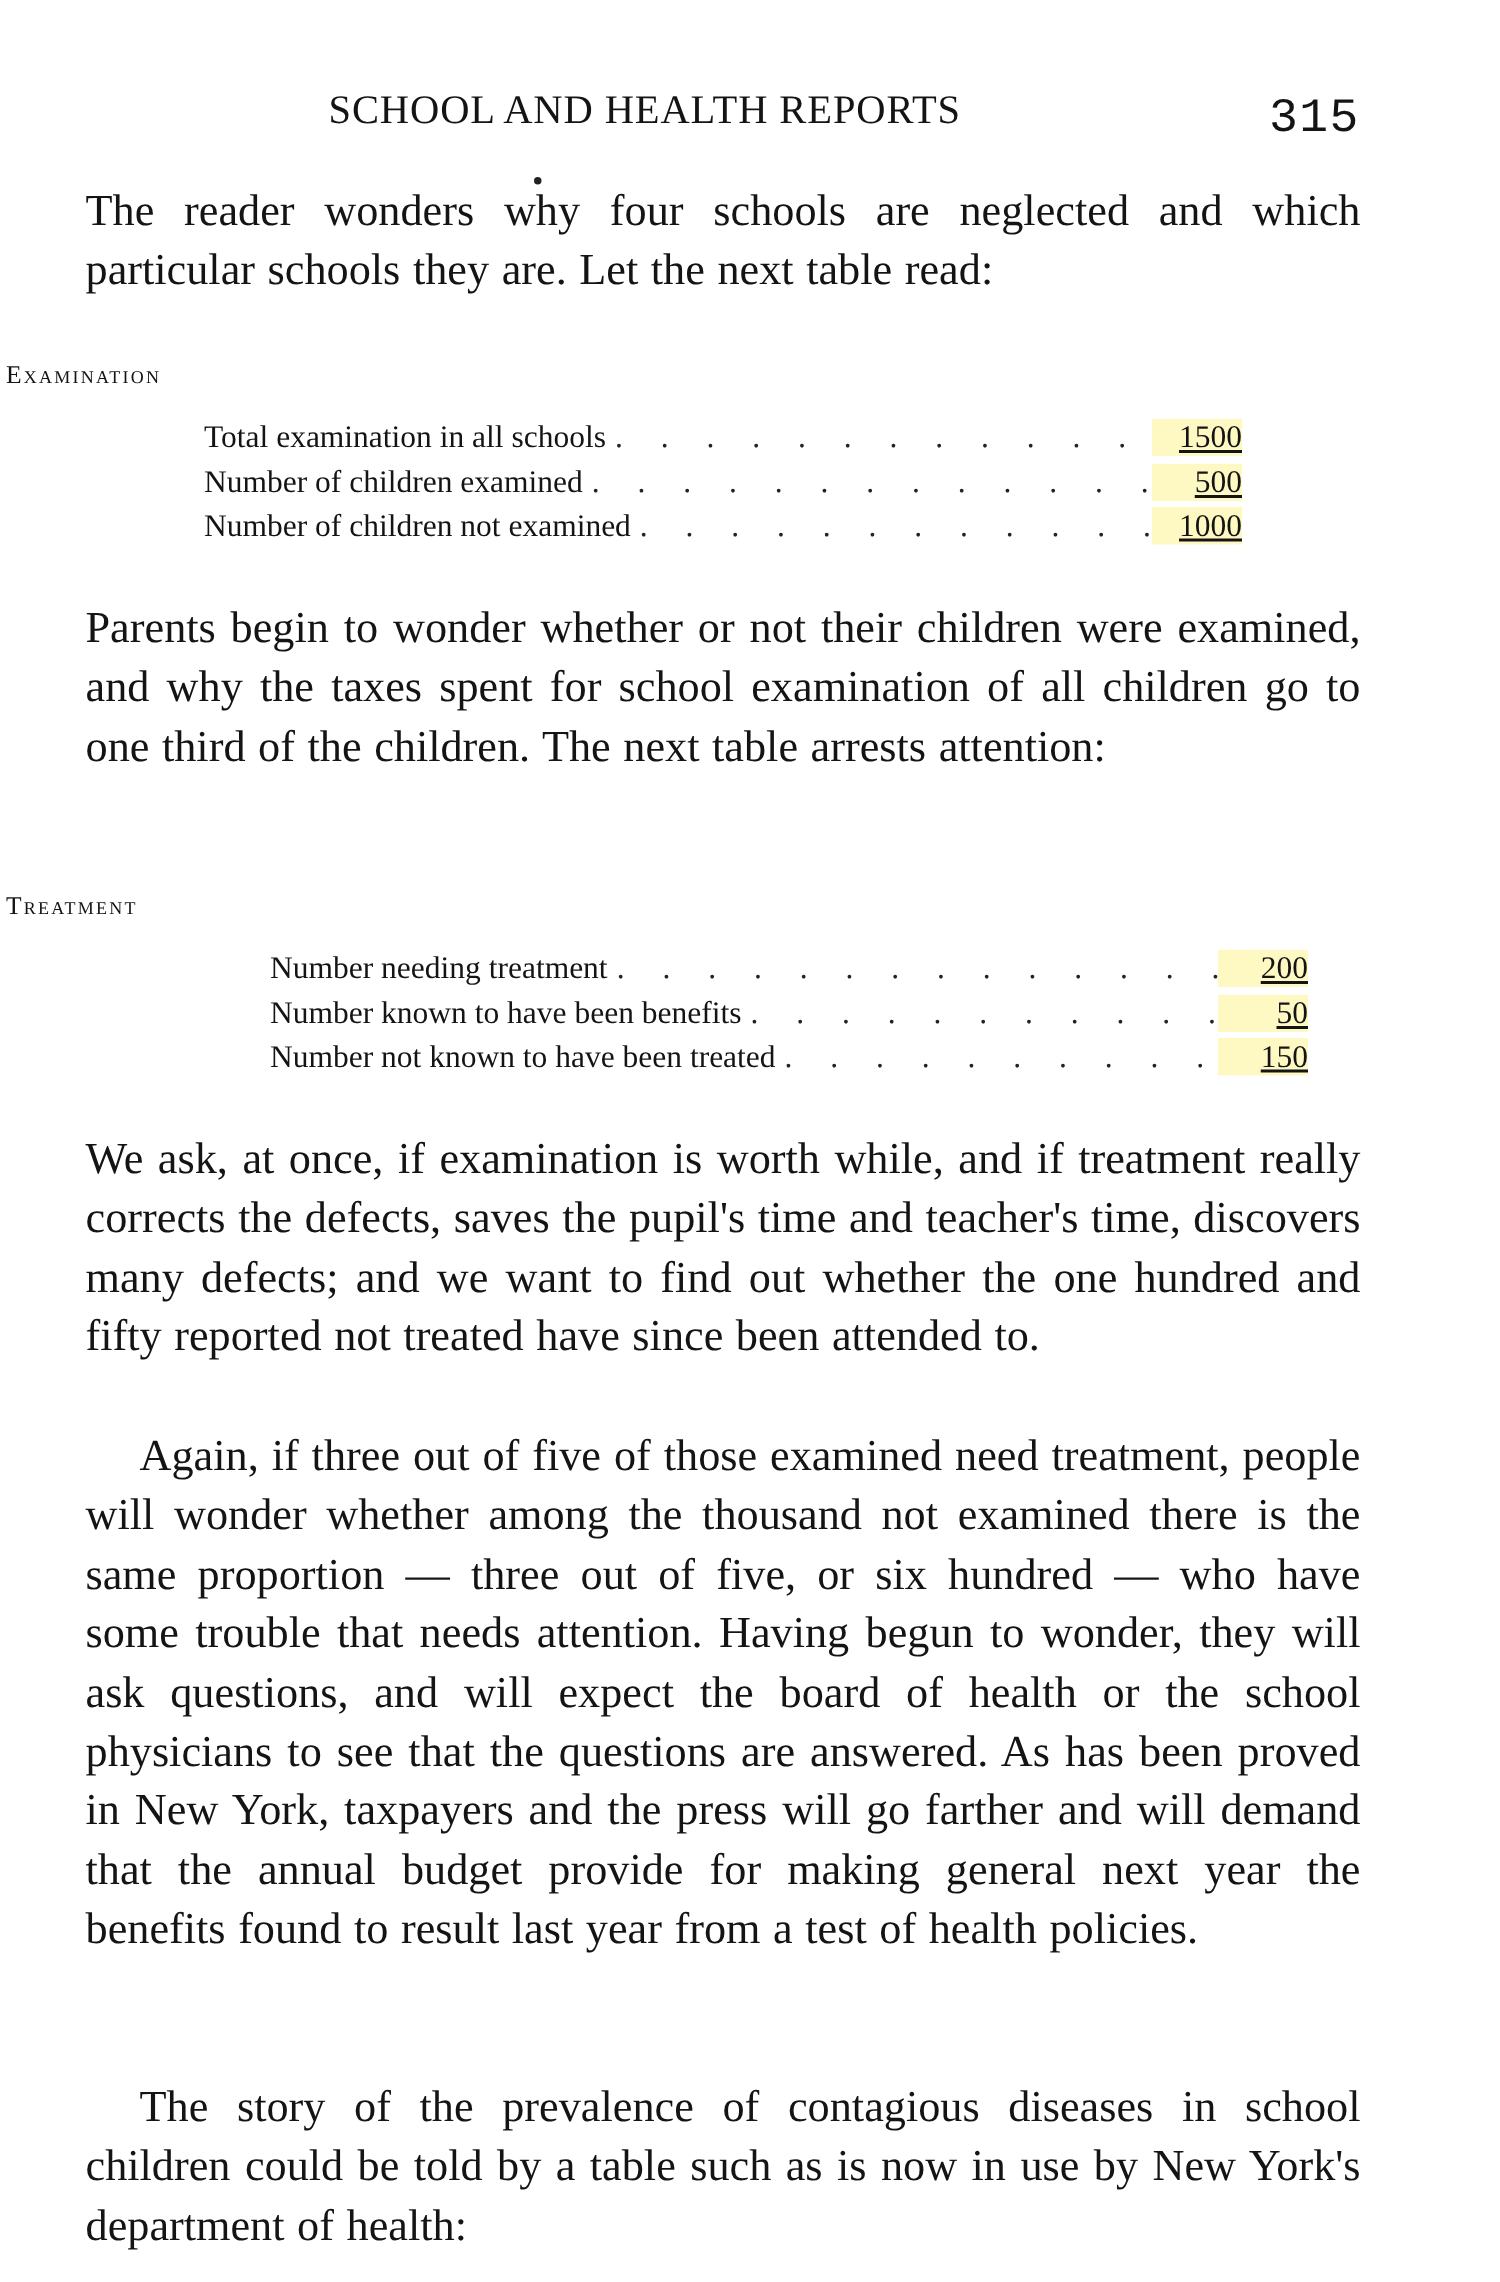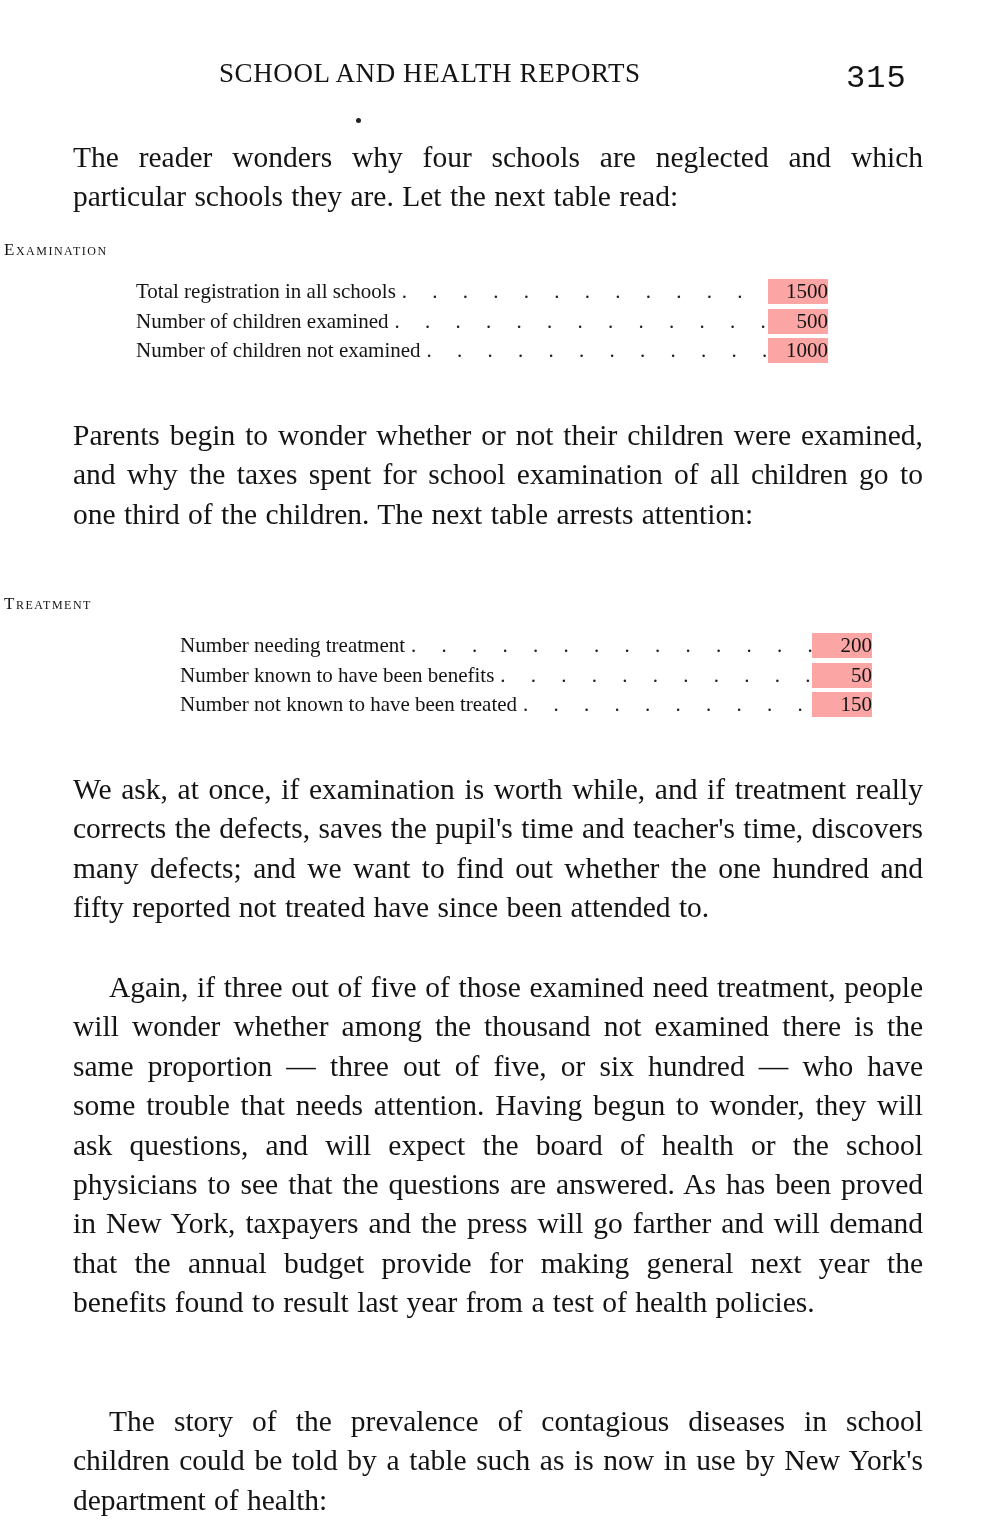--- a/index.html
+++ b/index.html
@@ -2,47 +2,47 @@
 <html><head>
 <meta charset="utf-8">
 <style>
   html, body { margin: 0; padding: 0; background: #ffffff; }
   body { width: 1000px; height: 1521px; position: relative; overflow: hidden;
          font-family: "Liberation Serif", "DejaVu Serif", serif; color: #141414; }
   .page { position: absolute; left: 4px; top: 0; width: 1000px; height: 1521px; }
   .running-head { position: absolute; top: 58px; left: 215px; font-size: 27px; letter-spacing: 0.6px; }
   .page-number { position: absolute; top: 60px; left: 842px; font-size: 32px; letter-spacing: 1px; font-family: Liberation Mono, monospace; }
   .para { position: absolute; left: 53px; width: 850px; font-size: 29.5px; line-height: 39.4px;
-          text-align: justify; text-align-last: left; margin: 16px; word-spacing: 1px; }
+          text-align: justify; text-align-last: left; margin: 0; word-spacing: 1px; }
   .indent { text-indent: 36px; }
   .table-title { position: absolute; left: 0; width: 1000px; font-size: 17px;
                  letter-spacing: 1.5px; font-variant: small-caps; }
   .table { position: absolute; left: 132px; width: 692px; font-size: 21px; }
   .row { display: flex; align-items: baseline; height: 29.5px; white-space: nowrap; overflow: hidden; }
   .row .label { flex: 0 0 auto; padding-right: 6px; background: #fff; }
   .row .leader { flex: 1 1 auto; overflow: hidden; letter-spacing: 10px; color: #222; }
   .row .leader::before { content: ". . . . . . . . . . . . . . . . . . . . . . . . . . . . . . . . . . . . . . ."; }
-  .row .value { flex: 0 0 auto; padding-left: 10px; text-align: right; min-width: 50px; background: #fca5a5; }
+  .row .value { flex: 0 0 auto; padding-left: 10px; text-align: right; min-width: 50px; background: #fef9c3; text-decoration: underline; }
   .mark { position: absolute; top: 118px; left: 352px; width: 5px; height: 5px; border-radius: 50%; background: #222; }
 </style>
 </head>
 <body>
 
 <div class="page">
 
   <div class="running-head">SCHOOL AND HEALTH REPORTS</div>
   <div class="page-number">315</div>
   <div class="mark"></div>
 
   <p class="para" style="top:122px;">The reader wonders why four schools are neglected and which particular schools they are. Let the next table read:</p>
 
   <div class="table-title" style="top:240px;">Examination</div>
   <div class="table" style="top:279px;">
     <div class="row">
-      <span class="label">Total registration in all schools</span>
+      <span class="label">Total examination in all schools</span>
       <span class="leader"></span>
       <span class="value">1500</span>
     </div>
     <div class="row">
       <span class="label">Number of children examined</span>
       <span class="leader"></span>
       <span class="value">500</span>
     </div>
     <div class="row">
       <span class="label">Number of children not examined</span>

